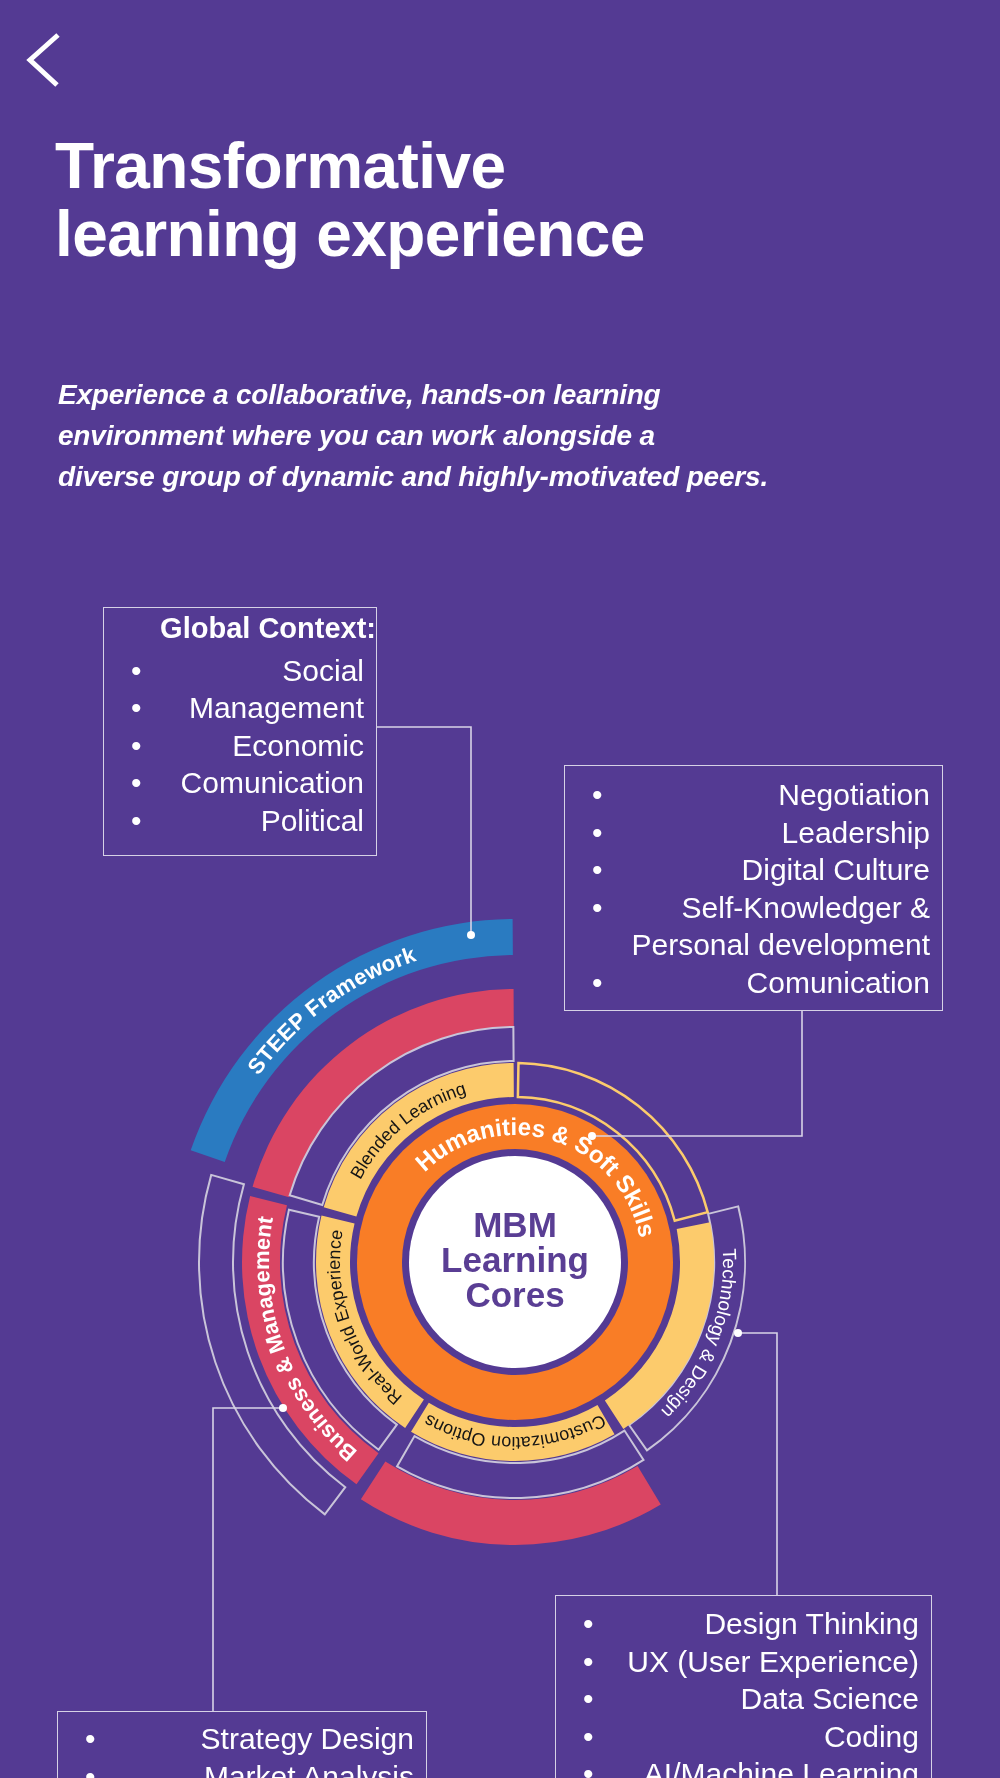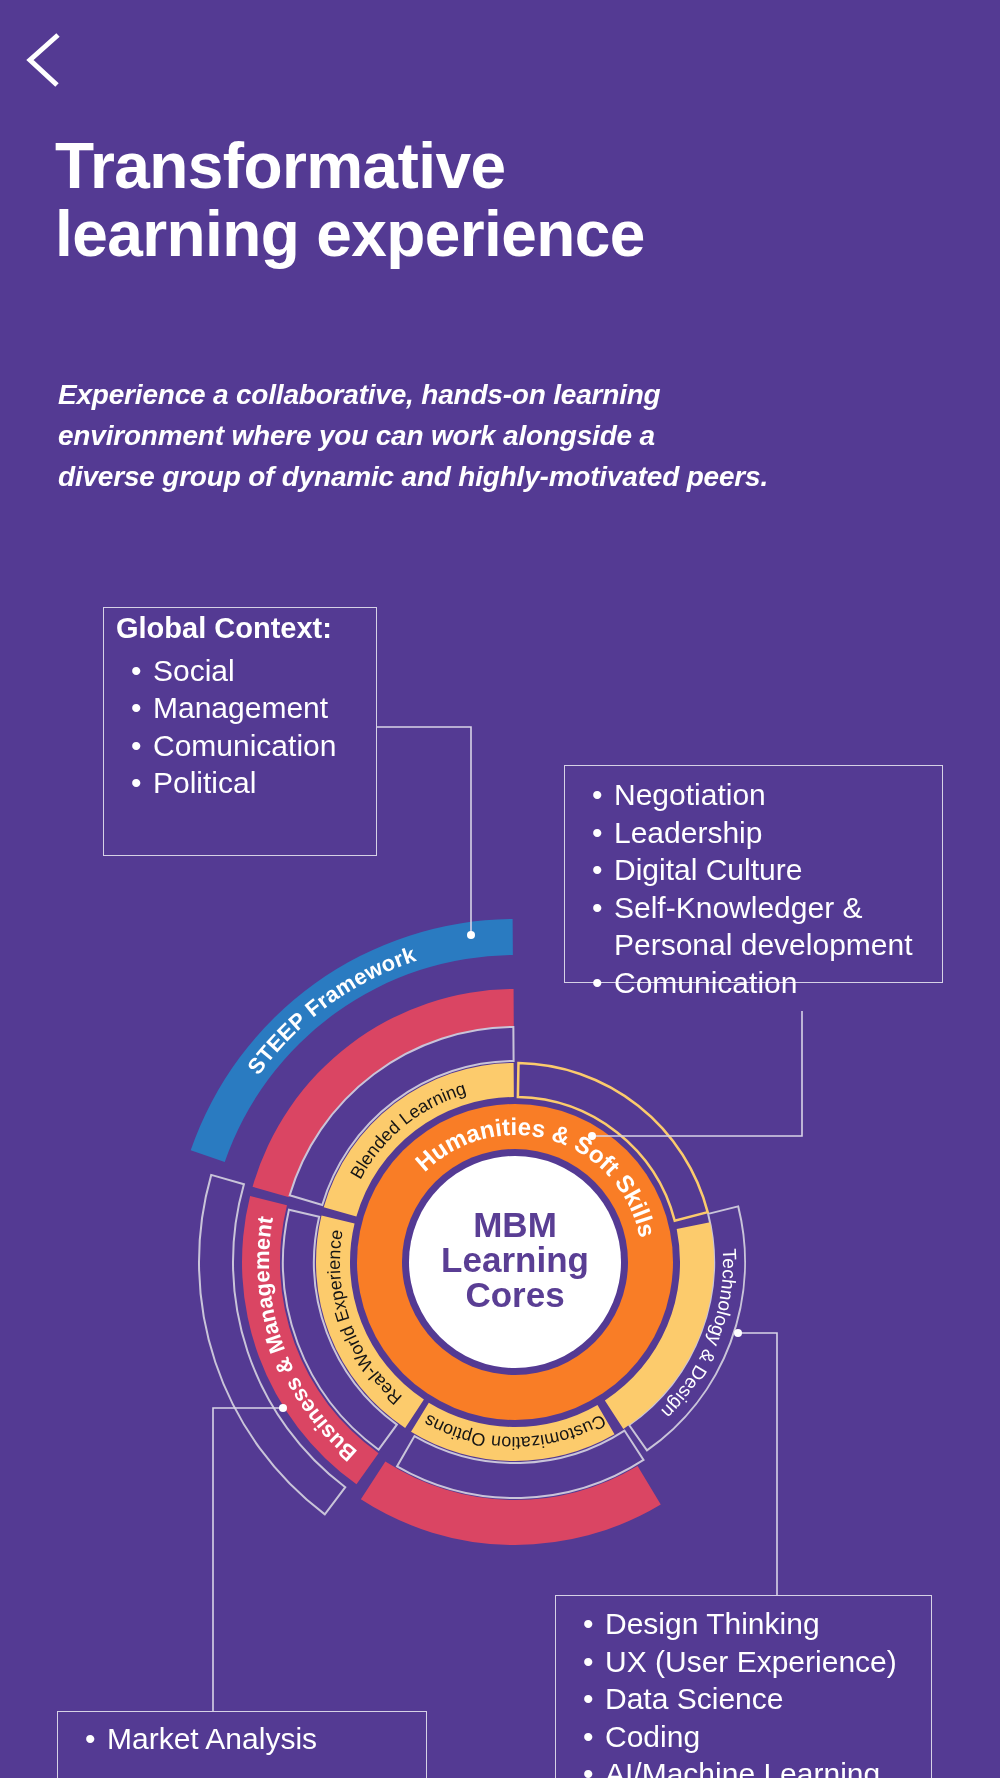--- a/index.html
+++ b/index.html
@@ -30,29 +30,29 @@
     .diagram text { font-family: "Liberation Sans", sans-serif; }
     .center-text { font-size: 35px; font-weight: bold; }
     .lbl-steep { font-size: 22px; font-weight: bold; letter-spacing: 0.3px; }
     .lbl-human { font-size: 24px; font-weight: bold; }
     .lbl-blended, .lbl-real, .lbl-custom { font-size: 18px; }
     .lbl-business { font-size: 22px; font-weight: bold; }
     .lbl-tech { font-size: 19px; }
 
     .callout {
       position: absolute; box-sizing: border-box; border: 1.5px solid #D6D1E6;
-      font-size: 30px; line-height: 37.5px;
+      font-size: 30px; line-height: 37.5px; text-align: right;
     }
     .callout .heading { font-size: 29px; font-weight: bold; padding-left: 12px; white-space: nowrap; }
     .callout ul { list-style: none; margin: 4px; padding: 0 8px 0 45px; }
     .callout li { position: relative; }
     .callout li::before { content: "\2022"; position: absolute; left: -22px; top: 0; }
 
     #cb-global { left: 103px; top: 607px; width: 274px; height: 249px; padding-top: 2px; }
-    #cb-human  { left: 564px; top: 765px; width: 379px; height: 218px; padding-top: 6px; }
+    #cb-human  { left: 564px; top: 765px; width: 379px; height: 246px; padding-top: 6px; }
     #cb-tech   { left: 555px; top: 1595px; width: 377px; height: 260px; padding-top: 5px; }
     #cb-biz    { left: 57px;  top: 1711px; width: 370px; height: 200px; padding-top: 4px; }
   </style>
 </head>
 <body style="background: rgb(84, 58, 147);">
 
 <a class="back-btn">
   <svg viewBox="0 0 48 64">
     <polyline points="38,7 10,32 37,57" fill="none" stroke="#FFFFFF" stroke-width="5" stroke-linejoin="miter"></polyline>
   </svg>
@@ -138,20 +138,21 @@
 
   <polyline points="213,1711 213,1408 283,1408" fill="none" stroke-width="1.6" stroke="#D8D3E7"></polyline>
   <circle cx="283" cy="1408" r="4" fill="#FFFFFF"></circle>
 </svg>
 
 <div class="callout" id="cb-global">
   <div class="heading">Global Context:</div>
   <ul>
     <li>Social</li>
     <li>Management</li>
+    <li>Economic</li>
     <li>Comunication</li>
     <li>Political</li>
   </ul>
 </div>
 
 <div class="callout" id="cb-human">
   <ul>
     <li>Negotiation</li>
     <li>Leadership</li>
     <li>Digital Culture</li>
@@ -165,15 +166,16 @@
     <li>Design Thinking</li>
     <li>UX (User Experience)</li>
     <li>Data Science</li>
     <li>Coding</li>
     <li>AI/Machine Learning</li>
   </ul>
 </div>
 
 <div class="callout" id="cb-biz">
   <ul>
+    <li>Strategy Design</li>
     <li>Market Analysis</li>
   </ul>
 </div>
 
 </body></html>

